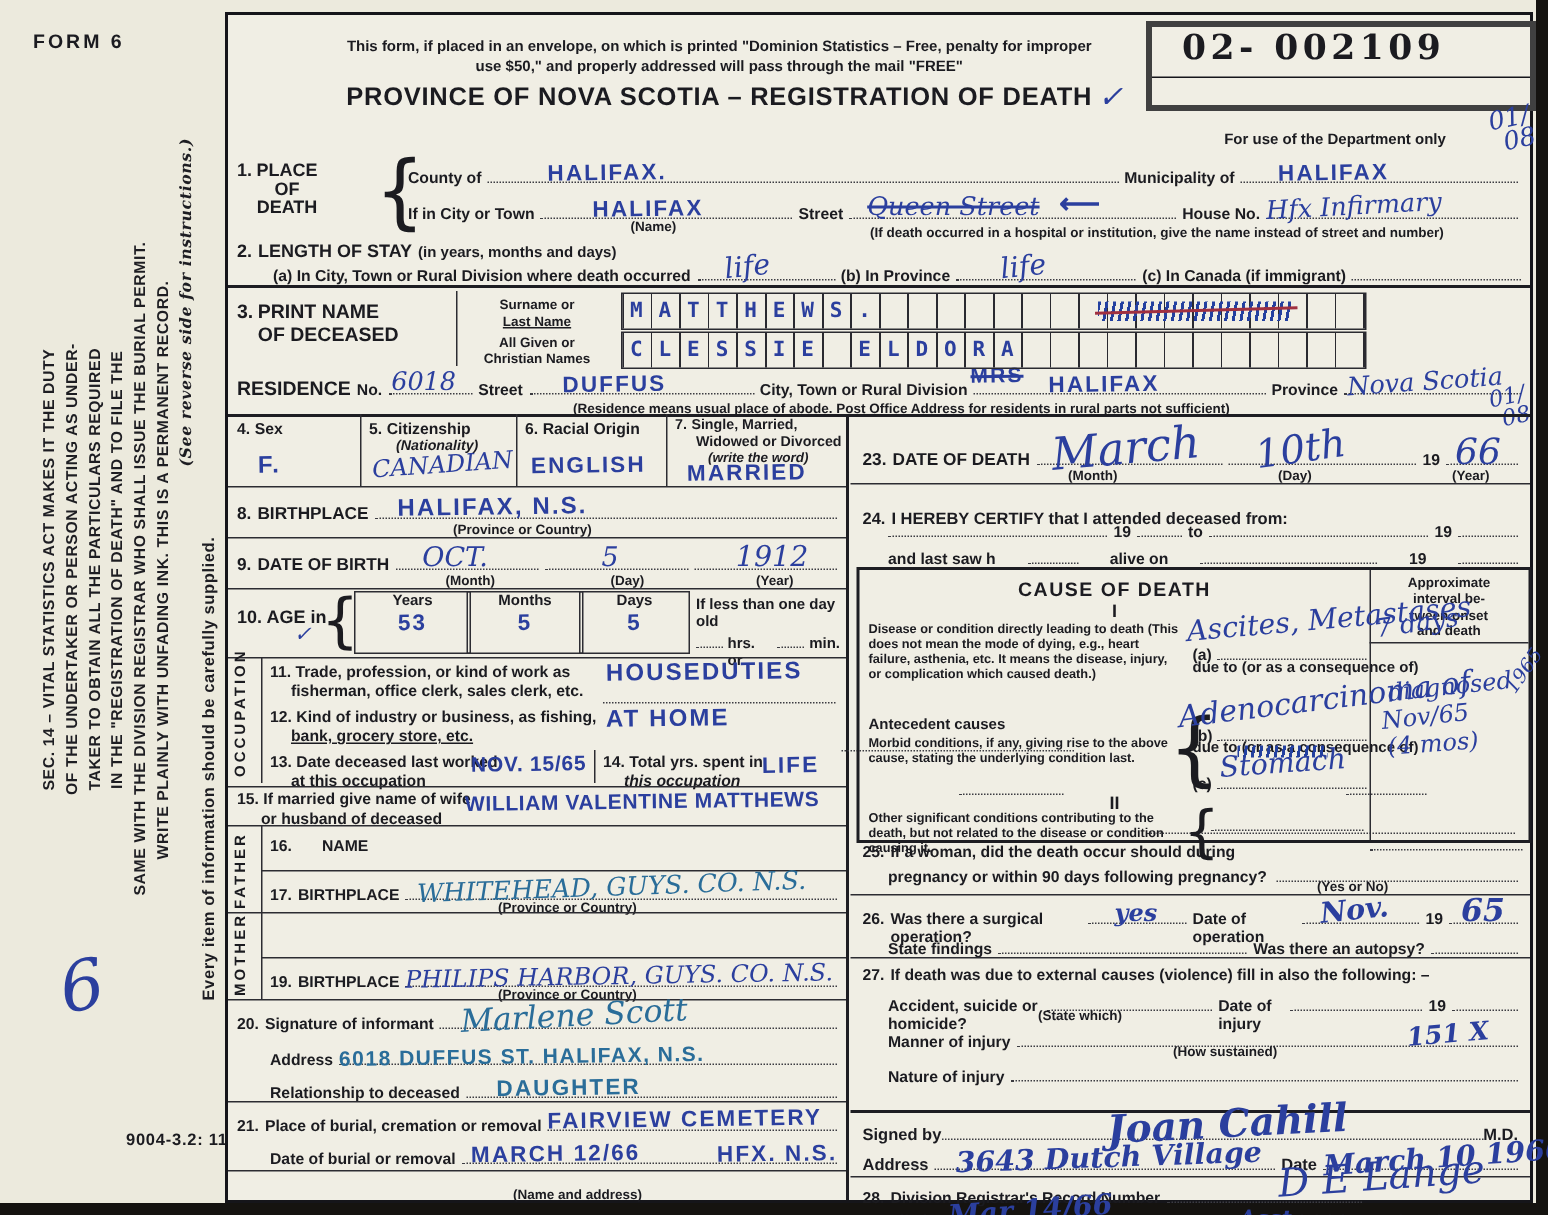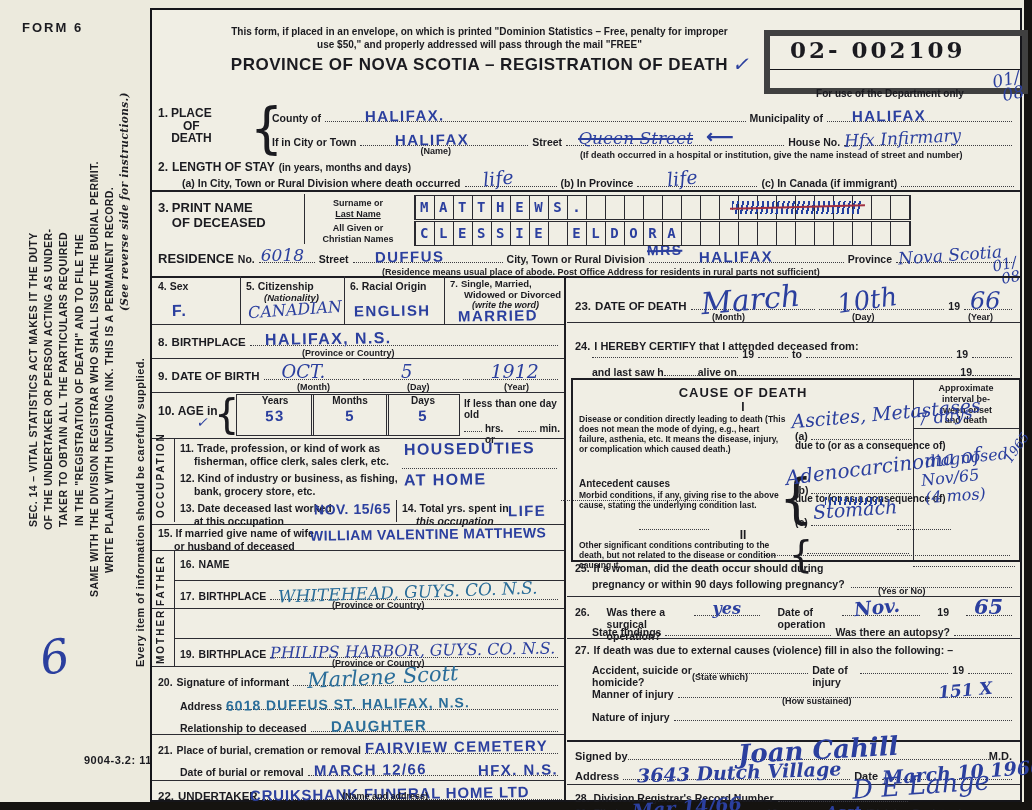--- a/index.html
+++ b/index.html
@@ -55,21 +55,21 @@
   <div class="abs cur" style="left:40px;top:630px;font-size:46px;transform:rotate(-10deg);">6</div>
   <div class="abs b t11" style="left:84px;top:754px;letter-spacing:.5px;">9004-3.2: 11-3-65</div>
 
   <div class="form">
 
     
     <div class="abs b t10 ctr" style="left:40px;top:16px;width:575px;">This form, if placed in an envelope, on which is printed "Dominion Statistics – Free, penalty for improper</div>
     <div class="abs b t10 ctr" style="left:40px;top:29px;width:575px;">use $50," and properly addressed will pass through the mail "FREE"</div>
     <div class="abs b ctr" style="left:30px;top:45px;width:595px;font-size:17px;letter-spacing:.5px;">PROVINCE OF NOVA SCOTIA – REGISTRATION OF DEATH</div>
     <div class="abs cur" style="left:580px;top:42px;font-size:20px;">✓</div>
-    <div class="abs" style="left:612px;top:20px;width:252px;height:52px;border:6px solid #404040;">
+    <div class="abs" style="left:612px;top:4px;width:252px;height:52px;border:4px solid #404040;">
       <div style="height:33px;border-bottom:1.5px solid #15151a;font-family:'DejaVu Serif',serif;font-weight:700;font-size:23px;letter-spacing:3px;padding-left:20px;">02- 002109</div>
     </div>
     <div class="abs b t10 ctr" style="left:612px;top:78px;width:252px;">For use of the Department only</div>
     <div class="abs cur" style="left:842px;top:62px;font-size:17px;transform:rotate(-12deg);line-height:.9;">
       <span>01/</span><br>
       <span style="padding-left:7px;">08</span>
     </div>
 
     
     <div class="abs flex" style="left:6px;top:96px;gap:3px;">
@@ -280,21 +280,21 @@
     <div class="abs b t105" style="left:28px;top:432px;line-height:1.25;">
       <span>11.</span>
       <span>Trade, profession, or kind of work as</span><br>
       <span style="padding-left:14px;">fisherman, office clerk, sales clerk, etc.</span>
     </div>
     <div class="dotw abs" style="left:250px;top:445px;width:155px;"></div>
     <div class="abs hw" style="left:252px;top:430px;font-size:16px;">HOUSEDUTIES</div>
     <div class="abs b t105" style="left:28px;top:462px;line-height:1.25;">
       <span>12.</span>
       <span>Kind of industry or business, as fishing,</span><br>
-      <span style="padding-left:14px;">bank, grocery store, etc.</span>
+      <span style="padding-left:14px;text-decoration:underline;">bank, grocery store, etc.</span>
     </div>
     <div class="dotw abs" style="left:250px;top:477px;width:155px;"></div>
     <div class="abs hw" style="left:252px;top:461px;font-size:16px;">AT HOME</div>
     <div class="abs b t105" style="left:28px;top:492px;line-height:1.25;">
       <span>13.</span>
       <span>Date deceased last worked</span><br>
       <span style="padding-left:14px;">at this occupation</span>
     </div>
     <div class="dotw abs" style="left:168px;top:506px;width:70px;"></div>
     <div class="abs hw" style="left:162px;top:491px;font-size:14px;letter-spacing:.5px;">NOV. 15/65</div>
@@ -314,21 +314,21 @@
       <span>If married give name of wife</span><br>
       <span style="padding-left:16px;">or husband of deceased</span>
     </div>
     <div class="dotw abs" style="left:160px;top:532px;width:246px;"></div>
     <div class="abs hw" style="left:158px;top:516px;font-size:14px;letter-spacing:.4px;white-space:nowrap;">WILLIAM VALENTINE MATTHEWS</div>
     <div class="hr" style="left:0;top:540px;width:412px;"></div>
 
     
     <div class="abs vlabel" style="left:3px;top:546px;height:50px;">FATHER</div>
     <div class="vr" style="left:22px;top:540px;height:58px;"></div>
-    <div class="abs flex" style="left:28px;top:548px;width:378px;gap:4px;">
+    <div class="abs flex" style="left:28px;top:548px;width:378px;gap:20px;">
       <span class="b t105">16.</span>
       <span class="b t105">NAME</span>
     </div>
     <div class="hr" style="left:22px;top:570px;width:390px;"></div>
     <div class="abs flex" style="left:28px;top:576px;width:378px;gap:4px;">
       <span class="b t105">17.</span>
       <span class="b t105">BIRTHPLACE</span>
       <span class="dotfill">
           <span class="val cur teal" style="left:8px;font-size:17px;transform:rotate(-2deg);">WHITEHEAD, GUYS. CO. N.S.</span>
         </span>
@@ -383,27 +383,20 @@
     <div class="abs flex" style="left:28px;top:752px;width:378px;gap:4px;">
       <span class="b t105">Date of burial or removal</span>
       <span class="dotfill">
         <span class="val hw" style="left:6px;">MARCH 12/66</span>
         <span class="val hw" style="left:170px;">HFX. N.S.</span>
       </span>
     </div>
     <div class="hr" style="left:0;top:770px;width:412px;"></div>
 
     
-    <div class="abs flex" style="left:6px;top:776px;width:404px;gap:4px;">
-      <span class="b t115">22.</span>
-      <span class="b t115">UNDERTAKER</span>
-      <span class="dotfill">
-          <span class="val hw" style="left:-12px;font-size:15px;letter-spacing:.8px;white-space:nowrap;">CRUIKSHANK FUNERAL HOME LTD</span>
-        </span>
-    </div>
     <div class="abs note9" style="left:190px;top:781px;">(Name and address)</div>
 
     
 
     
     <div class="abs flex" style="left:423px;top:286px;width:437px;gap:4px;">
       <span class="b t115">23.</span>
       <span class="b t115">DATE OF DEATH</span>
       <span class="dotfill">
           <span class="val cur" style="left:10px;font-size:30px;transform:rotate(-5deg);bottom:-8px;">March</span>
@@ -428,21 +421,21 @@
     </div>
     <div class="abs flex t105 b" style="left:440px;top:334px;width:420px;gap:4px;">
       <span class="dotfill"></span>
       <span>19</span>
       <span class="dotw" style="width:30px;"></span>
       <span>to</span>
       <span class="dotfill"></span>
       <span>19</span>
       <span class="dotw" style="width:40px;"></span>
     </div>
-    <div class="abs flex t105 b" style="left:440px;top:352px;width:420px;gap:0;">
+    <div class="abs flex t105 b" style="left:440px;top:352px;width:420px;gap:21px;">
       <span>and last saw h</span>
       <span class="dotw" style="width:34px;"></span>
       <span>alive on</span>
       <span class="dotfill"></span>
       <span>19</span>
       <span class="dotw" style="width:40px;"></span>
     </div>
 
     
     <div class="abs" style="left:419px;top:368px;width:446px;height:180px;border:2px solid #1d1d22;">
@@ -496,21 +489,21 @@
       <span>If a woman, did the death occur should during</span>
     </div>
     <div class="abs flex t105 b" style="left:440px;top:564px;width:420px;gap:6px;">
       <span>pregnancy or within 90 days following pregnancy?</span>
       <span class="dotfill"></span>
     </div>
     <div class="abs note9" style="left:726px;top:576px;">(Yes or No)</div>
     <div class="hr" style="left:415px;top:586px;width:453px;"></div>
 
     
-    <div class="abs flex t105 b" style="left:423px;top:592px;width:437px;gap:17px;">
+    <div class="abs flex t105 b" style="left:423px;top:592px;width:437px;gap:4px;">
       <span>26.</span>
       <span>Was there a surgical operation?</span>
       <span class="dotw" style="width:66px;">
           <span class="val cur" style="left:18px;font-size:16px;">yes</span>
         </span>
       <span>Date of operation</span>
       <span class="dotw" style="width:78px;">
           <span class="val cur" style="left:12px;font-size:19px;transform:rotate(-6deg);">Nov.</span>
         </span>
       <span>19</span>

